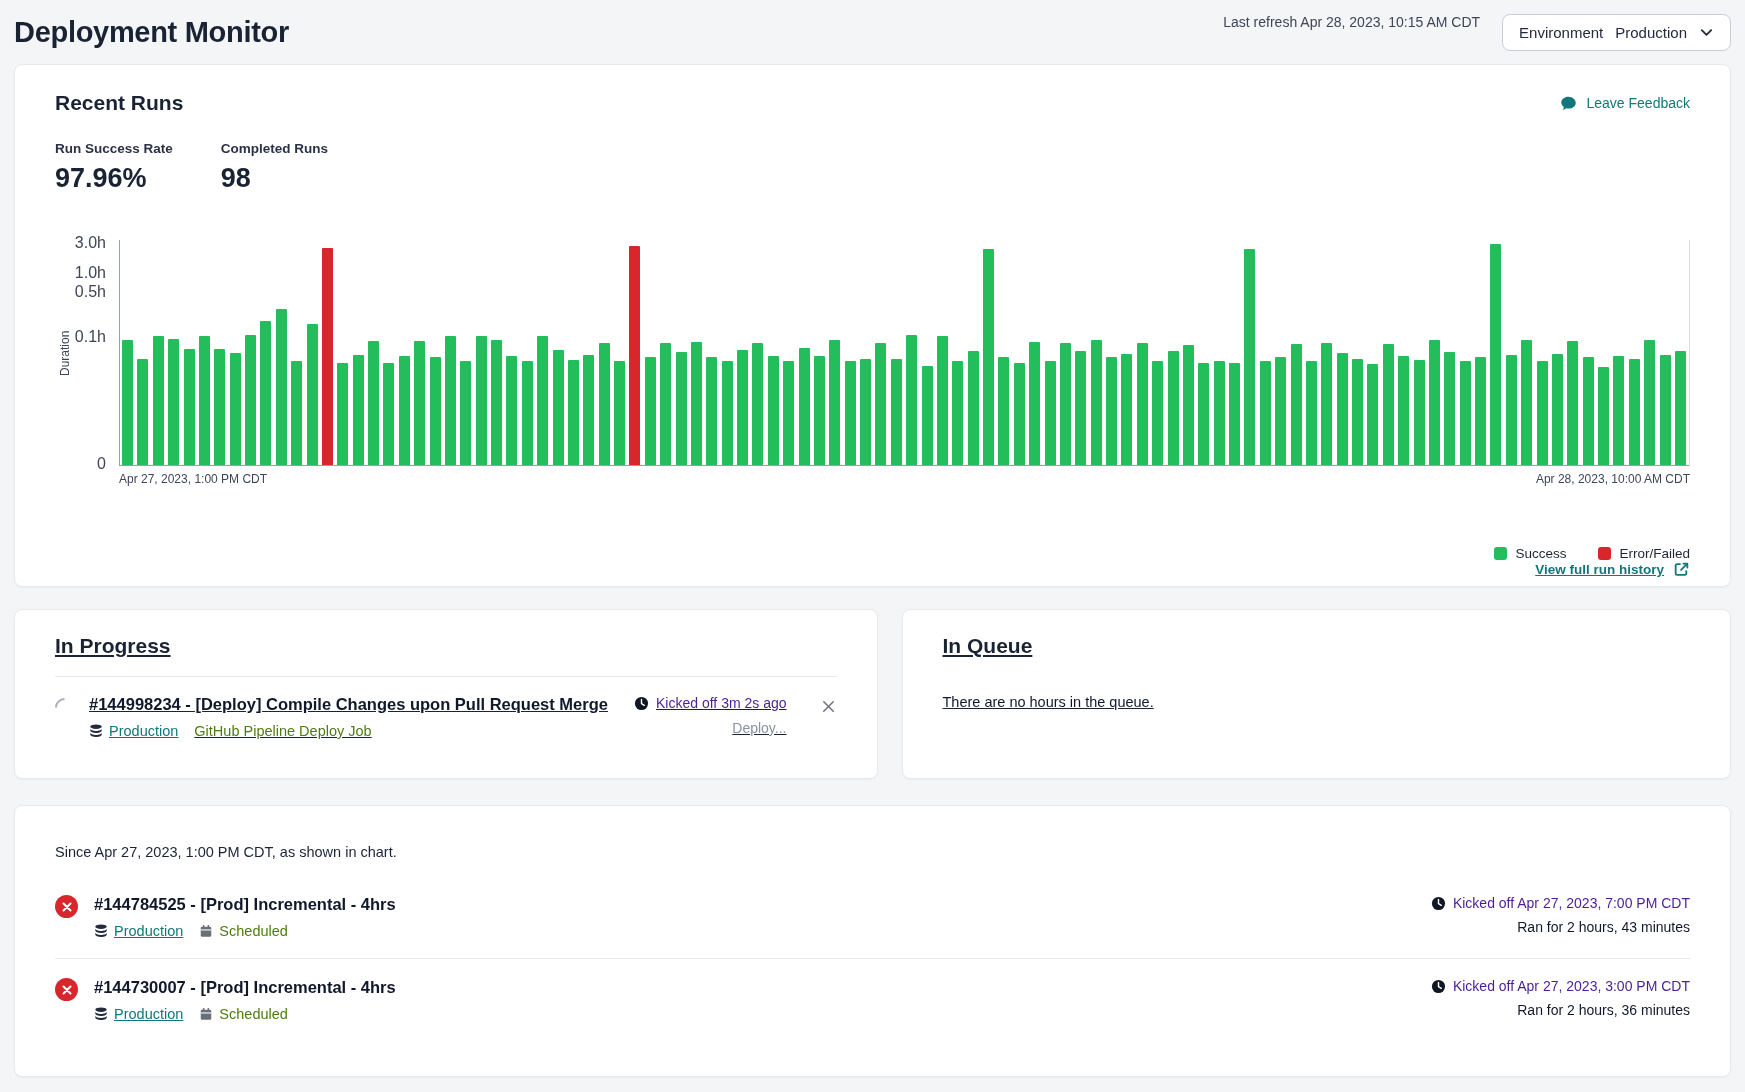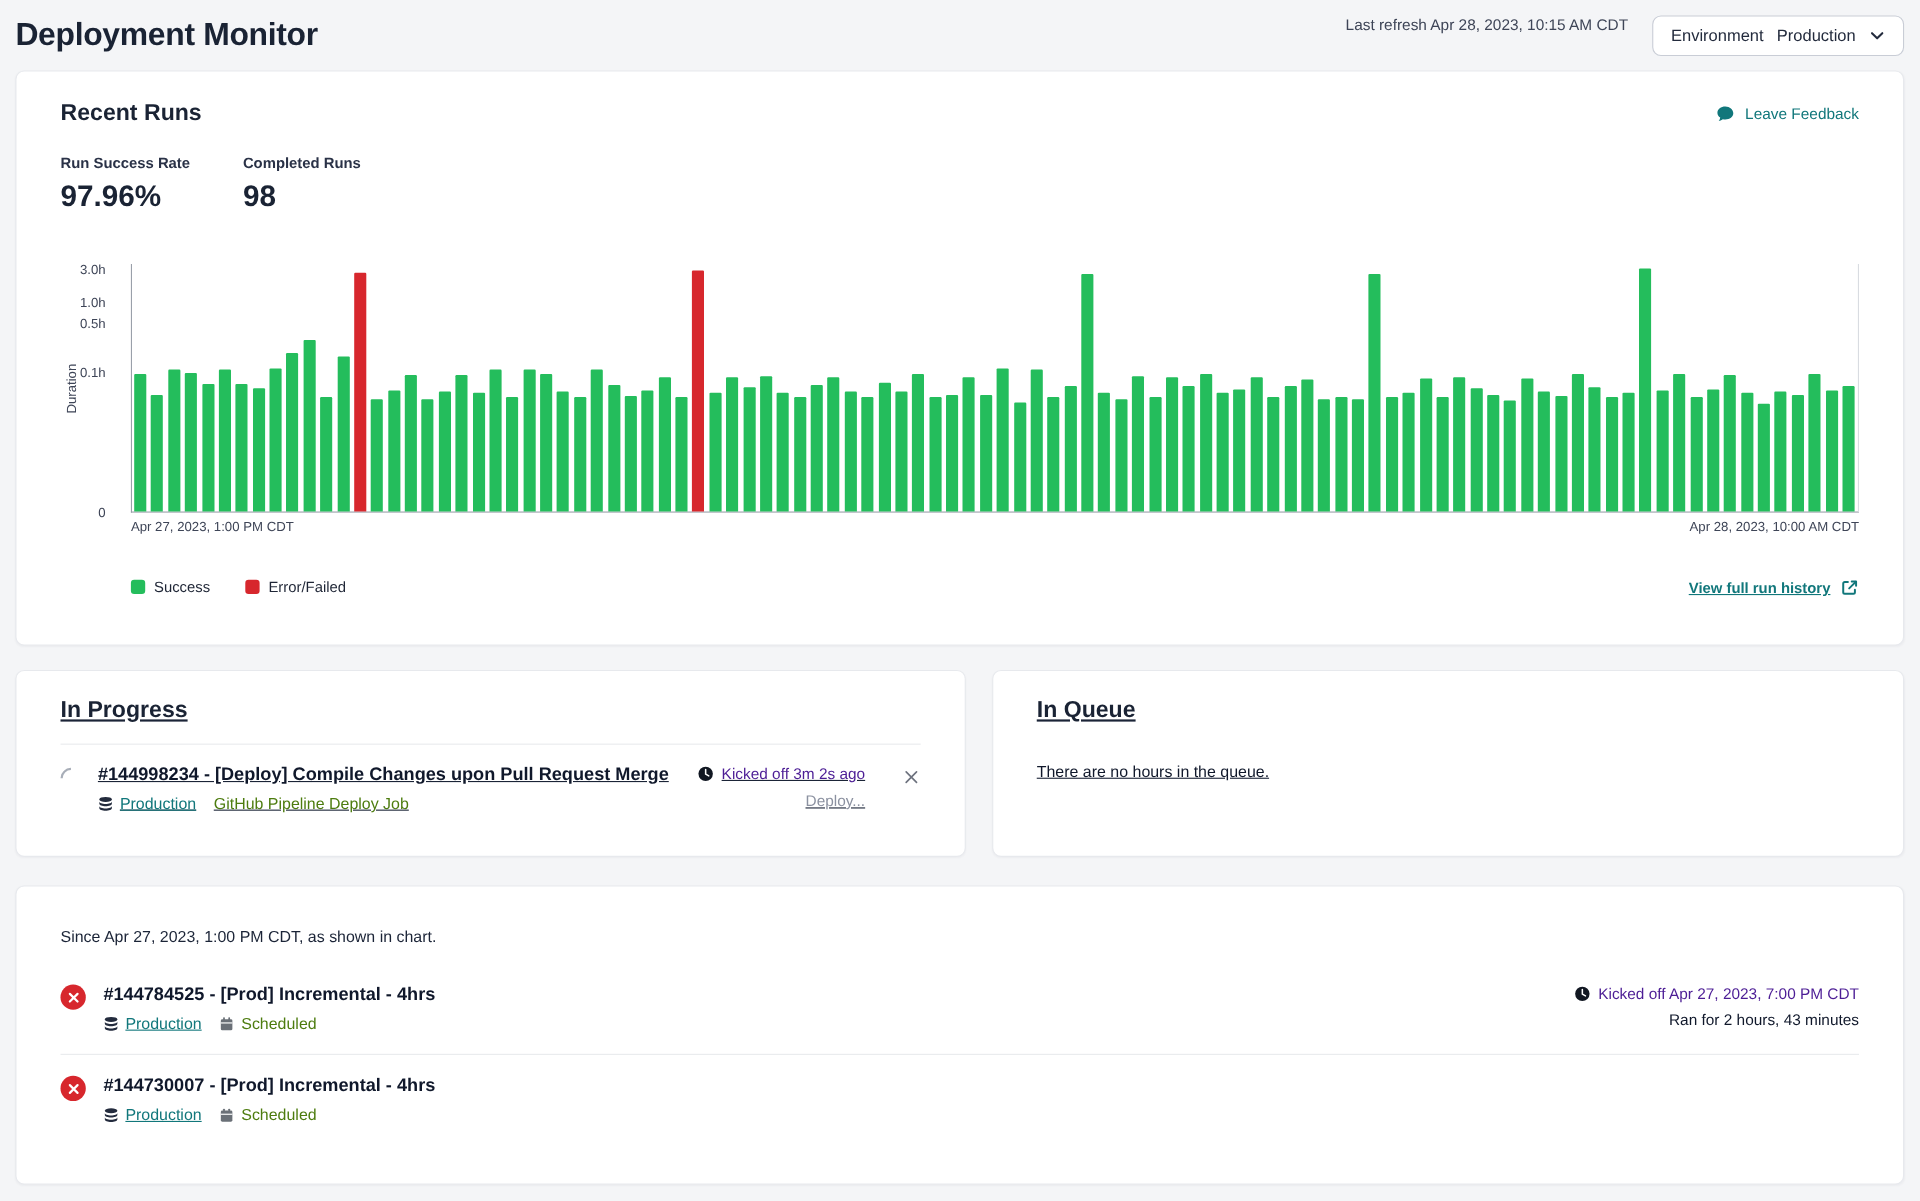--- a/index.html
+++ b/index.html
@@ -35,30 +35,30 @@
   .stat-label { font-size:13.5px; font-weight:700; color:#2a3247; }
   .stat-value { font-size:27px; font-weight:700; color:#1a2334; margin-top:7px; }
 
   .chart { display:flex; margin-top:46px; }
   .chart-ylabel {
     width:20px; height:226px; display:flex; align-items:center; justify-content:center;
     writing-mode:vertical-rl; transform:rotate(180deg);
     font-size:12px; color:#3e4557;
   }
   .chart-yticks { position:relative; width:44px; height:226px; }
-  .ytick { position:absolute; right:23px; font-size:12px; color:#3e4557; white-space:nowrap; }
+  .ytick { position:absolute; right:13px; font-size:16px; color:#3e4557; white-space:nowrap; }
   .chart-main { flex:1; }
   .chart-plot {
     height:226px; display:flex; align-items:flex-end; justify-content:space-between;
     border-left:1px solid #9aa0aa; border-bottom:1px solid #9aa0aa; border-right:1px solid #d9dce1;
     padding:0 2px;
   }
   .bar { width:11px; border-radius:1px 1px 0 0; }
   .chart-xlabels { display:flex; justify-content:space-between; font-size:12px; color:#3e4557; margin-top:6px; }
-  .chart-footer { display:flex; align-items:flex-start; justify-content:space-between; margin-top:40px; padding-left:64px; }
+  .chart-footer { display:flex; align-items:flex-end; justify-content:space-between; margin-top:60px; padding-left:64px;flex-direction:column; }
   .legend { display:flex; gap:32px; }
   .legend-item { display:flex; align-items:center; gap:8px; font-size:13.5px; color:#1f2636; }
   .swatch { width:13px; height:13px; border-radius:3px; }
   .view-history { display:flex; align-items:center; gap:9px; color:#11777b; font-size:13.5px; font-weight:700; cursor:pointer; }
   .view-history .vh-text { text-decoration:underline; }
 
   
   .mid-grid { display:grid; grid-template-columns:863fr 829fr; gap:24px; margin-top:22px; }
   .mid-card { height:170px; padding:24px 40px 26px;text-decoration:underline; }
   .divider { border-top:1px solid #e8eaed; margin-top:18px; }
@@ -380,18 +380,28 @@
               <svg width="14" height="14" viewBox="0 0 16 16" fill="#6a7077">
                   <rect x="2" y="3" width="12" height="11.5" rx="1.5"></rect>
                   <rect x="4.4" y="1" width="1.8" height="3.4" rx="0.7"></rect>
                   <rect x="9.8" y="1" width="1.8" height="3.4" rx="0.7"></rect>
                   <rect x="2" y="6.2" width="12" height="1.2" fill="#fff"></rect>
                 </svg>
               <span class="job-name">Scheduled</span>
             </span>
           </div>
         </div>
+        <div class="failed-right">
+          <span class="kicked">
+            <svg width="15" height="15" viewBox="0 0 16 16">
+                <circle cx="8" cy="8" r="7" fill="#111722"></circle>
+                <path d="M8 3.8v4.4l3 1.8" stroke="#fff" stroke-width="1.5" fill="none" stroke-linecap="round"></path>
+              </svg>
+            <span>Kicked off Apr 27, 2023, 3:00 PM CDT</span>
+          </span>
+          <span>Ran for 2 hours, 36 minutes</span>
+        </div>
       </div>
 
     </div>
   </div>
 
 </div>
 
 </body></html>

